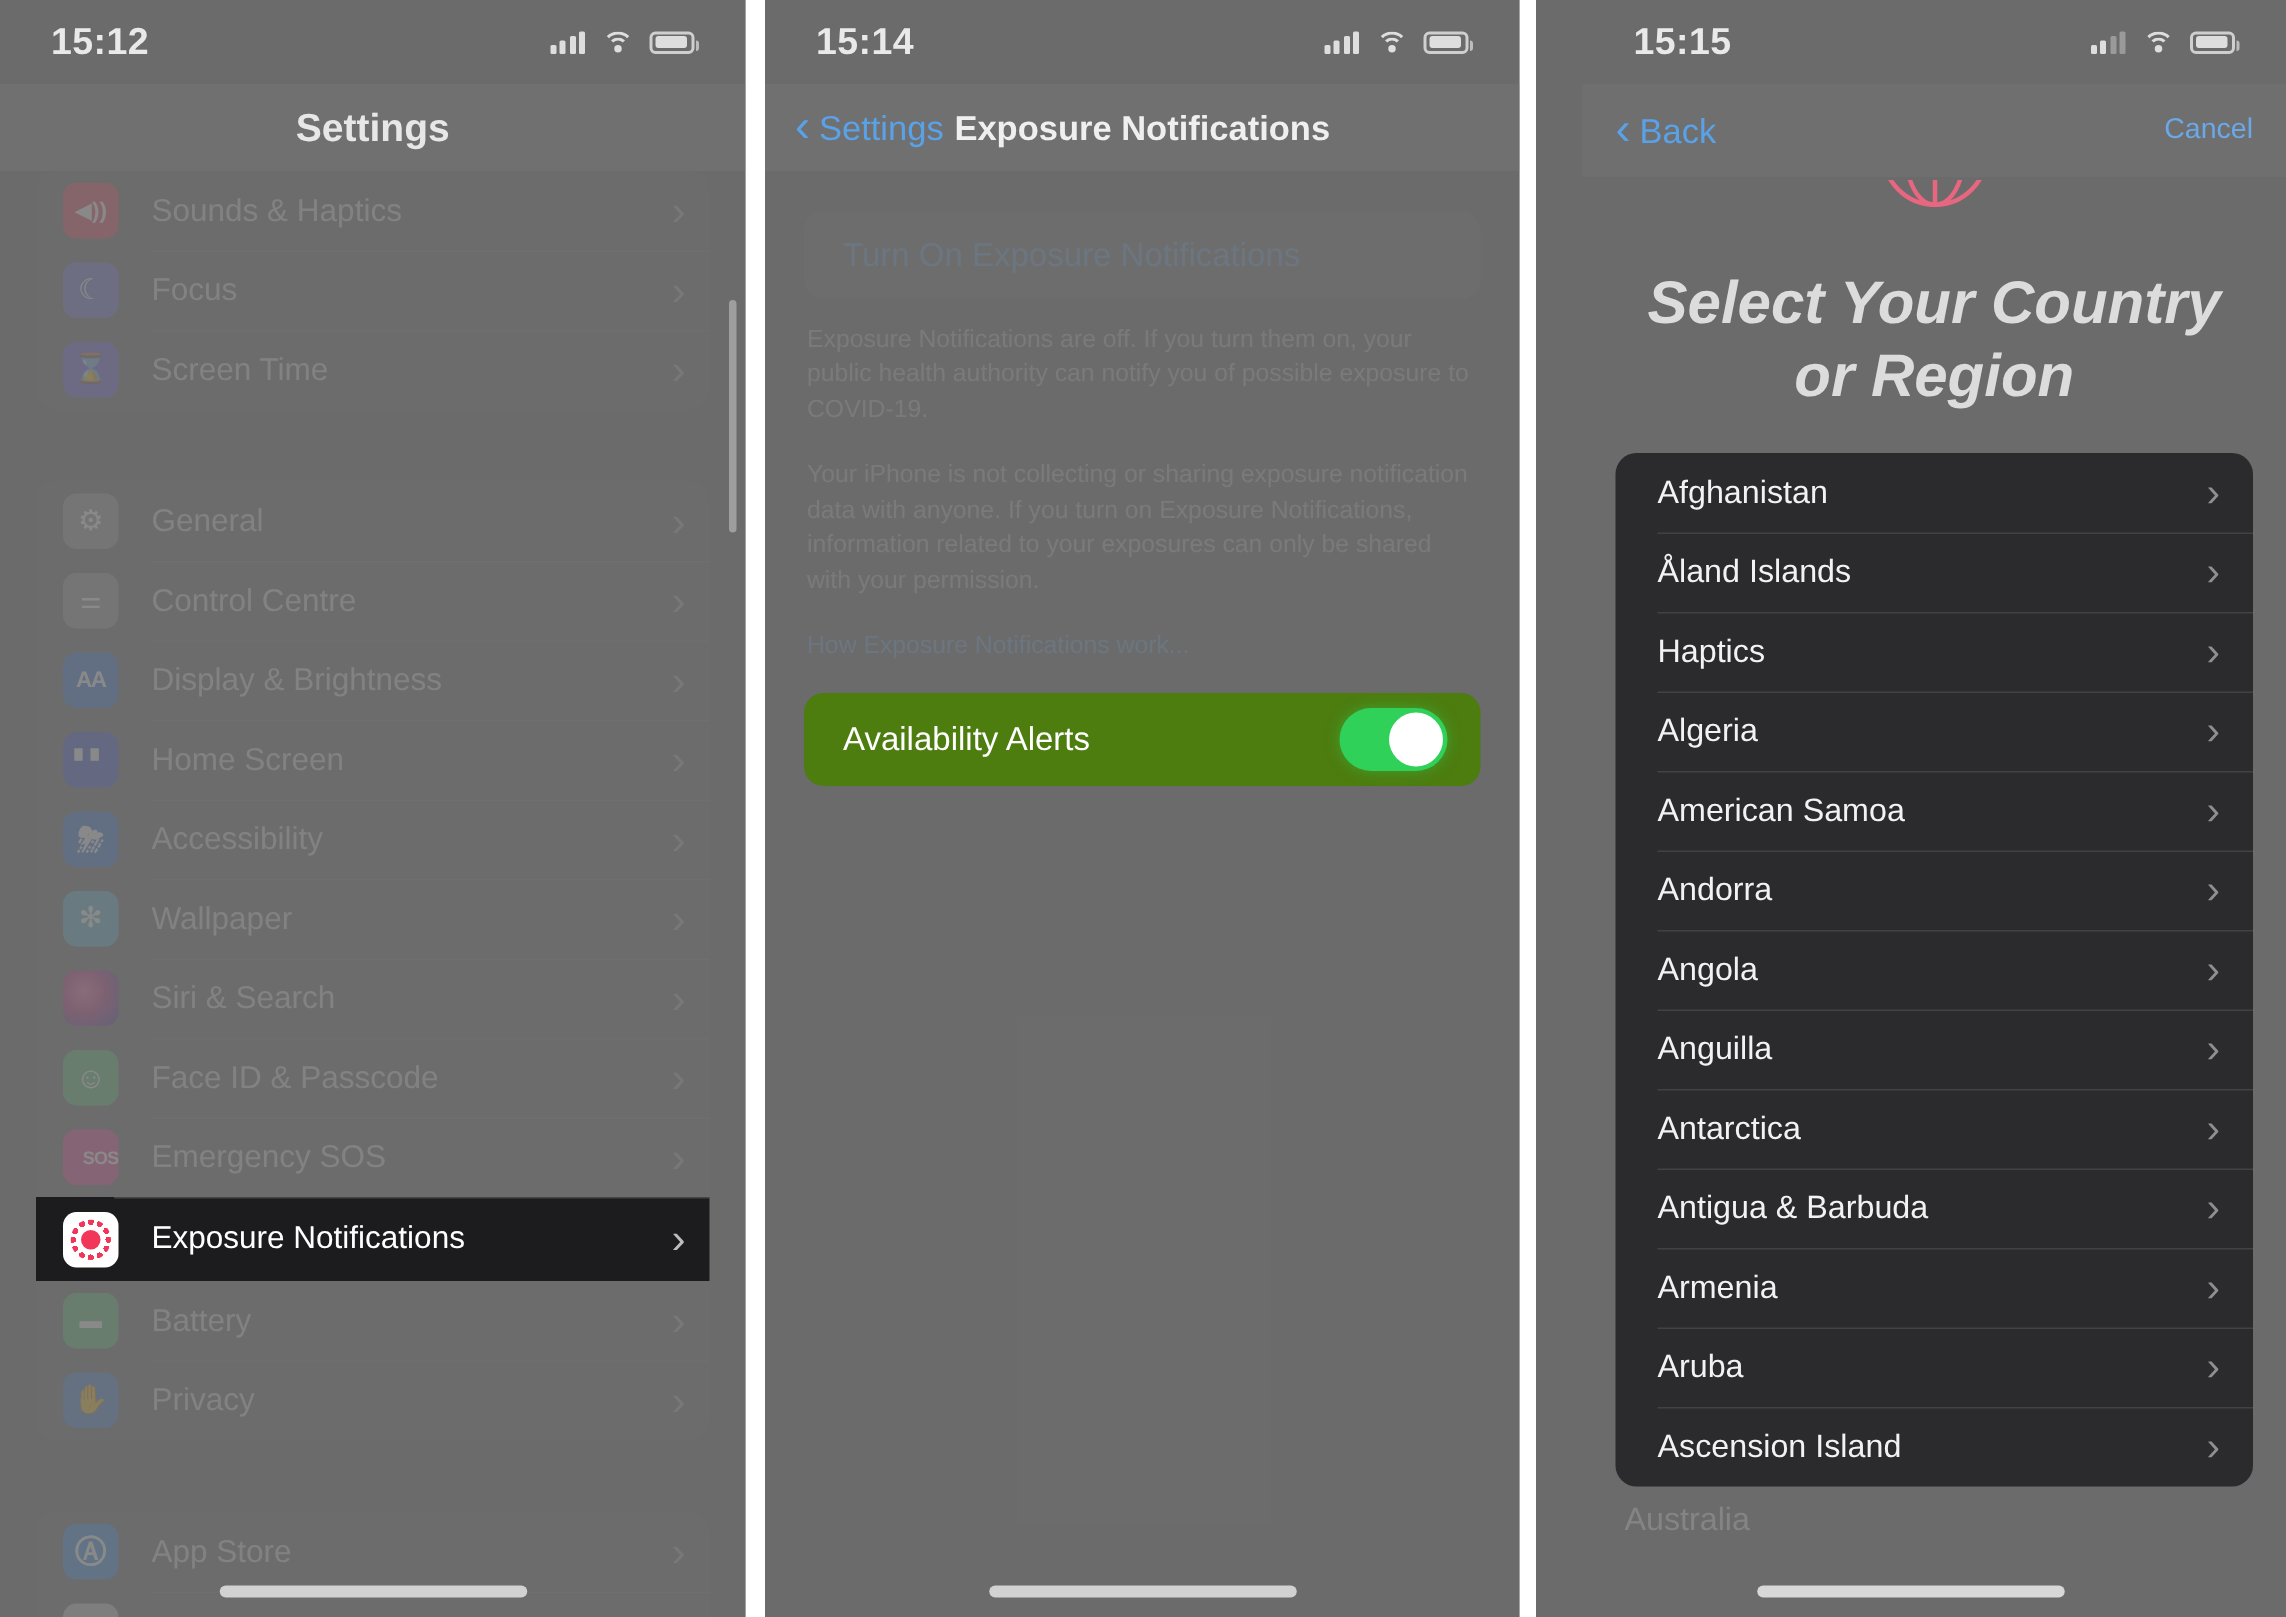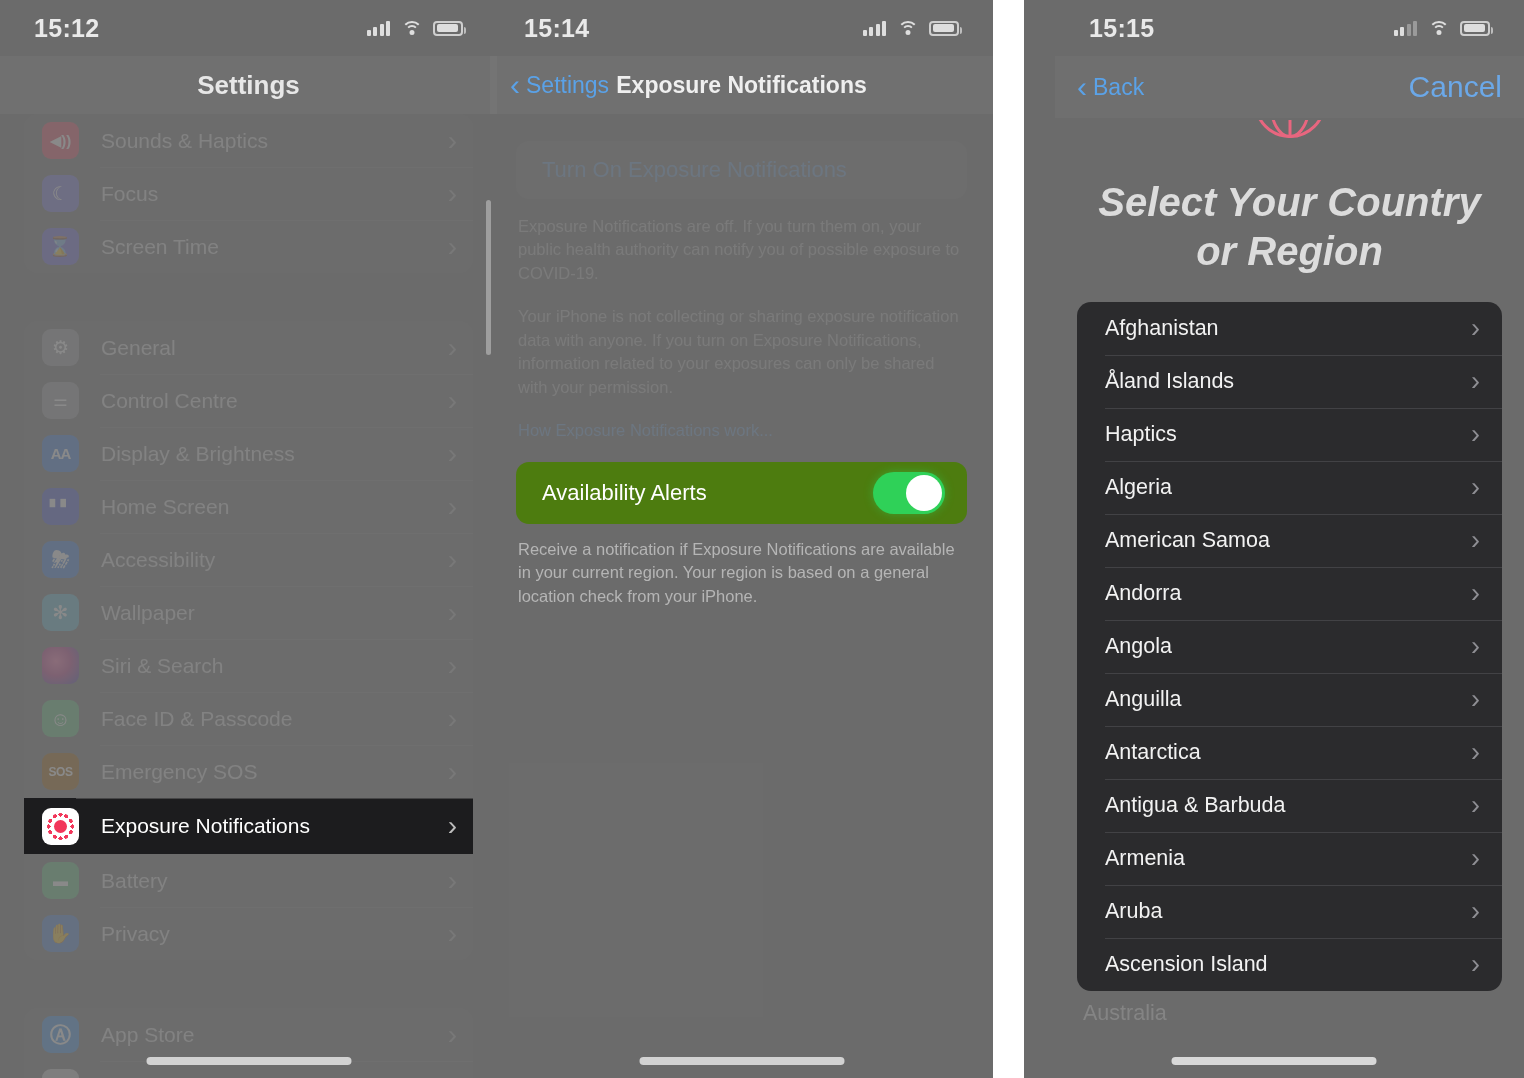--- a/index.html
+++ b/index.html
@@ -11,21 +11,21 @@
   }
   .stage { position: relative; width: 1524px; height: 1078px; background:#fff; }
 
   
   .panel {
     position: absolute; top: 0; height: 1078px;
     background: #6b6b6b;
     overflow: hidden;
   }
   .panel.p1 { left: 0;    width: 497px; }
-  .panel.p2 { left: 490px; width: 503px; }
+  .panel.p2 { left: 510px; width: 503px; }
   .panel.p3 { left: 1024px; width: 500px; padding-left: 31px; }
 
   
   .dim::after{
     content:""; position:absolute; inset:0;
     background: rgba(108,108,108,0.80);
     pointer-events:none;
   }
 
   
@@ -114,21 +114,21 @@
   .i-focus { background:#7b7ae0; }
   .i-screen{ background:#6f6be0; }
   .i-general{ background:#9b9b9f; }
   .i-control{ background:#9b9b9f; }
   .i-display{ background:#3f7fe0; font-size:15px; letter-spacing:-1px;}
   .i-home  { background:#4a5ad8; }
   .i-access{ background:#3f7fe0; }
   .i-wall  { background:#62b7cf; }
   .i-siri  { background:radial-gradient(circle at 38% 38%, #ff6fae 0%, #c13b8a 45%, #3f3fa8 100%); }
   .i-faceid{ background:#5fc27e; }
-  .i-sos   { background:#a16207; font-size:12px; font-weight:800; letter-spacing:-.5px;}
+  .i-sos   { background:#ec4899; font-size:12px; font-weight:800; letter-spacing:-.5px;justify-content:flex-end;}
   .i-expo  { background:#ffffff; }
   .i-batt  { background:#5fc27e; }
   .i-priv  { background:#4a84d8; }
   .i-appstore{ background:#3f93e8; }
   .i-wallet{ background:linear-gradient(#c9c9c9 0 34%, #e0bd4a 34% 58%, #5fc27e 58% 78%, #e06a6a 78% 100%); }
 
   .expo-dot{ width:13px; height:13px; border-radius:50%; background:#f2365a;}
   .expo-ring{ position:absolute; inset:5px; border-radius:50%;
     background:
       radial-gradient(circle 2.1px at 50% 6%,   #f2365a 99%, transparent 100%),
@@ -201,21 +201,21 @@
     margin: 14px 28px 0; font-size:16.5px; line-height:1.42; color:#b5b5b5;
   }
 
   
   .nav-bar3{
     position:relative; z-index:5; height:62px;
     display:flex; align-items:center; justify-content:space-between;
     padding: 0 22px; background: rgba(118,118,118,0.45);
   }
   .n3-left{ display:flex; align-items:center; color:#5aa2e8; font-size:23px; }
-  .n3-right{ color:#6ba8e8; font-size:30px; }
+  .n3-right{ color:#6ba8e8; font-size:19px; }
 
   .globe-wrap{
     height: 44px; display:flex; align-items:flex-end; justify-content:center;
     overflow:hidden; margin-top:2px;
   }
   .globe{
     width:72px; height:72px; border-radius:50%;
     border:3.4px solid #e8667f; position:relative;
     transform: translateY(-26px);
   }
@@ -469,21 +469,20 @@
     <div class="footnote sp">Your iPhone is not collecting or sharing exposure notification data with anyone. If you turn on Exposure Notifications, information related to your exposures can only be shared with your permission.</div>
     <div class="link-note">How Exposure Notifications work...</div>
 
     <div class="toggle-card">
       <div class="toggle-label">Availability Alerts</div>
       <div class="switch">
           <i></i>
         </div>
     </div>
 
-    <div class="toggle-foot">Receive a notification if Exposure Notifications are available in your current region. Your region is based on a general location check from your iPhone.</div>
 
     <div class="home-ind"></div>
   </div>
 
   <div class="panel p3">
 
     <div class="statusbar">
       <div class="clock">15:15</div>
       <div class="status-icons">
         <span class="bars dim2">

